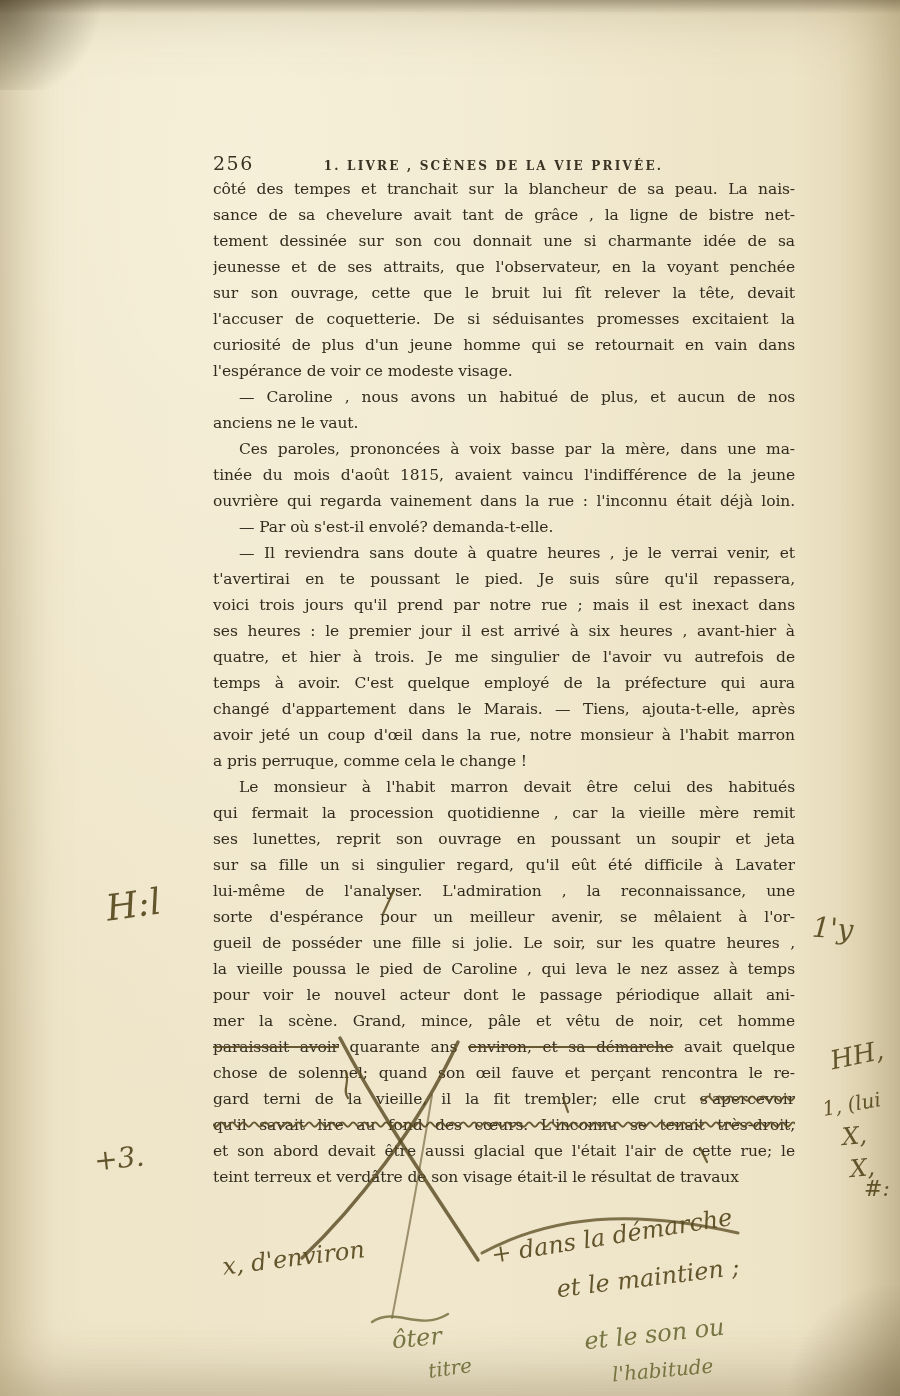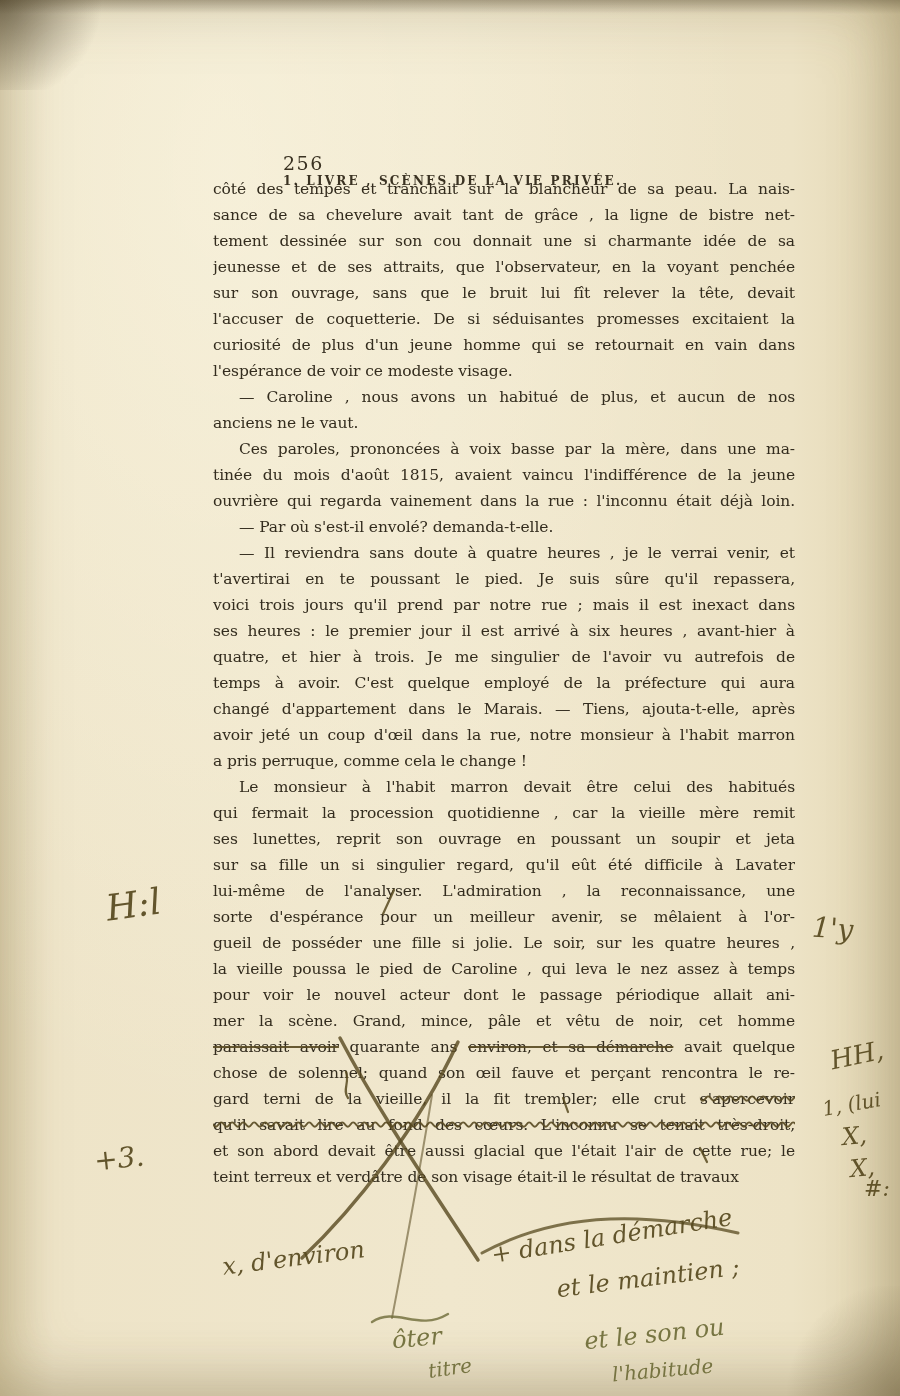--- a/index.html
+++ b/index.html
@@ -13,21 +13,21 @@
   }
   .shade { position:absolute; pointer-events:none; }
   .shade-tl { top:0; left:0; width:110px; height:90px;
     background: radial-gradient(circle at 0 0, rgba(55,45,25,0.6), rgba(55,45,25,0.0) 72%); }
   .shade-top { top:0; left:0; right:0; height:14px;
     background: linear-gradient(180deg, rgba(70,58,32,0.35), rgba(70,58,32,0)); }
   .shade-br { right:0; bottom:0; width:120px; height:110px;
     background: radial-gradient(circle at 100% 100%, rgba(80,66,36,0.4), rgba(80,66,36,0) 70%); }
 
   .header { position:absolute; top:152px; left:213px; width:582px;
-    display:flex; align-items:baseline; color:#3a3222;flex-direction:column; }
+    display:flex; align-items:baseline; color:#3a3222; }
   .pagenum { font-size:19px; letter-spacing:1.5px; }
   .running-title { margin-left:70px; font-size:12px; font-weight:bold; letter-spacing:2.2px; white-space:nowrap; }
 
   .text-block { position:absolute; top:176px; left:213px; width:582px;
     color:#332c1e; font-size:15.5px; letter-spacing:-0.1px; }
   .line { height:26px; line-height:26px; text-align:justify; text-align-last:justify; overflow:hidden; }
   .line.last { text-align-last:left; }
   .line.indent { text-indent:26px; }
   .struck { text-decoration:line-through; text-decoration-color:rgba(88,73,33,0.9); text-decoration-thickness:2.2px; }
   .struck.wavy { text-decoration-style:wavy; text-decoration-thickness:1.6px; }
@@ -51,21 +51,21 @@
   <div class="header">
     <span class="pagenum">256</span>
     <span class="running-title">1. LIVRE , SCÈNES DE LA VIE PRIVÉE.</span>
   </div>
 
   <div class="text-block">
       <div class="line"><span>côté des tempes et tranchait sur la blancheur de sa peau. La nais-</span></div>
       <div class="line"><span>sance de sa chevelure avait tant de grâce , la ligne de bistre net-</span></div>
       <div class="line"><span>tement dessinée sur son cou donnait une si charmante idée de sa</span></div>
       <div class="line"><span>jeunesse et de ses attraits, que l'observateur, en la voyant penchée</span></div>
-      <div class="line"><span>sur son ouvrage, sans que le bruit lui fît relever la tête, devait</span></div>
+      <div class="line"><span>sur son ouvrage, cette que le bruit lui fît relever la tête, devait</span></div>
       <div class="line"><span>l'accuser de coquetterie. De si séduisantes promesses excitaient la</span></div>
       <div class="line"><span>curiosité de plus d'un jeune homme qui se retournait en vain dans</span></div>
       <div class="line last"><span>l'espérance de voir ce modeste visage.</span></div>
       <div class="line indent"><span>— Caroline , nous avons un habitué de plus, et aucun de nos</span></div>
       <div class="line last"><span>anciens ne le vaut.</span></div>
       <div class="line indent"><span>Ces paroles, prononcées à voix basse par la mère, dans une ma-</span></div>
       <div class="line"><span>tinée du mois d'août 1815, avaient vaincu l'indifférence de la jeune</span></div>
       <div class="line"><span>ouvrière qui regarda vainement dans la rue : l'inconnu était déjà loin.</span></div>
       <div class="line indent last"><span>— Par où s'est-il envolé? demanda-t-elle.</span></div>
       <div class="line indent"><span>— Il reviendra sans doute à quatre heures , je le verrai venir, et</span></div>

